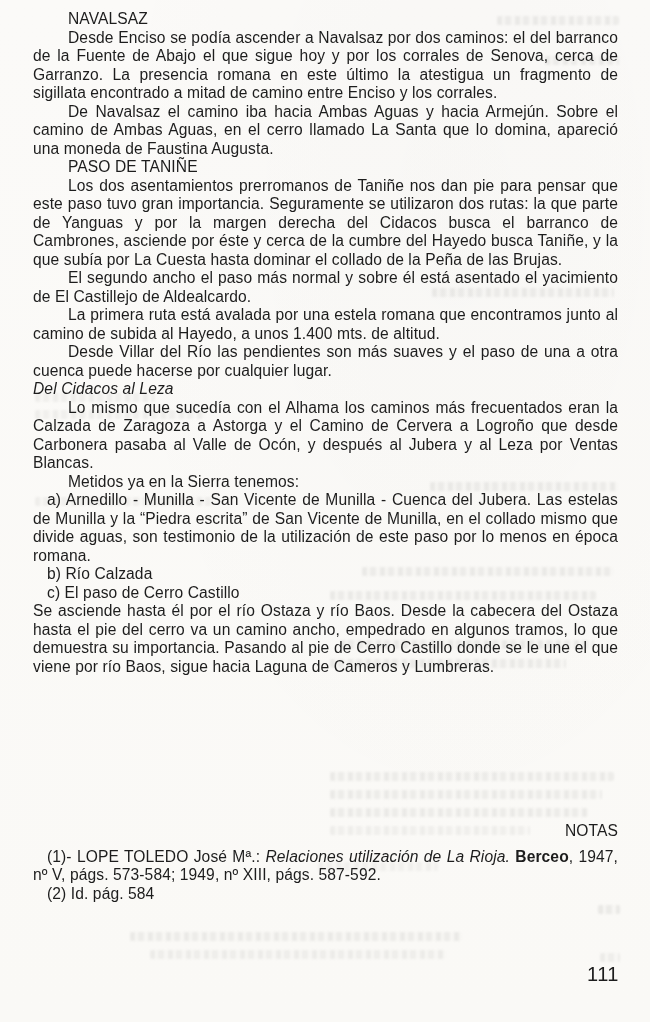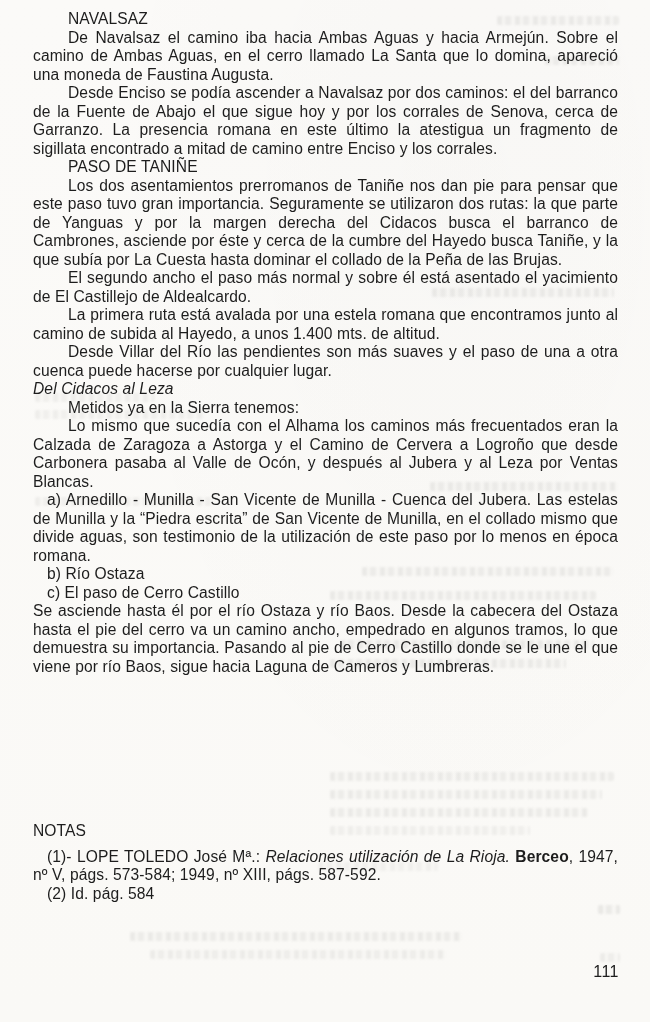--- a/index.html
+++ b/index.html
@@ -45,27 +45,27 @@
   .notes {
     position: absolute;
     left: 33px;
     top: 822px;
     width: 585px;
     font-size: 15.6px;
     line-height: 18.5px;
     letter-spacing: 0.1px;
   }
   .notes p { margin: 0; text-align: justify; }
-  .notes .notes-title { margin-bottom: 7px; text-align: left; }
+  .notes .notes-title { margin-bottom: 7px; text-align: right; }
   .notes .note + .note { margin-top: 0; }
   .page-number {
     position: absolute;
     right: 31px;
     top: 963px;
-    font-size: 16px;
+    font-size: 20px;
     letter-spacing: 0.5px;
   }
   
   .smudge {
     position: absolute;
     height: 9px;
     border-radius: 2px;
     background: repeating-linear-gradient(90deg,
       rgba(140,140,135,0.30) 0 5px, rgba(140,140,135,0.05) 5px 8px,
       rgba(140,140,135,0.26) 8px 14px, rgba(140,140,135,0.04) 14px 18px);
@@ -114,32 +114,32 @@
   <div class="smudge s14"></div>
   <div class="smudge s15"></div>
   <div class="smudge s16"></div>
   <div class="smudge s17"></div>
   <div class="smudge s18"></div>
   <div class="smudge s19"></div>
   <div class="smudge s20"></div>
 
   <article class="body-text">
     <p class="head indent noj">NAVALSAZ</p>
+    <p class="indent">Desde Enciso se podía ascender a Navalsaz por dos caminos: el del barranco de la Fuente de Abajo el que sigue hoy y por los corrales de Senova, cerca de Garranzo. La presencia romana en este último la atestigua un fragmento de sigillata encontrado a mitad de camino entre Enciso y los corrales.</p>
     <p class="indent">De Navalsaz el camino iba hacia Ambas Aguas y hacia Armejún. Sobre el camino de Ambas Aguas, en el cerro llamado La Santa que lo domina, apareció una moneda de Faustina Augusta.</p>
-    <p class="indent">Desde Enciso se podía ascender a Navalsaz por dos caminos: el del barranco de la Fuente de Abajo el que sigue hoy y por los corrales de Senova, cerca de Garranzo. La presencia romana en este último la atestigua un fragmento de sigillata encontrado a mitad de camino entre Enciso y los corrales.</p>
     <p class="head indent noj">PASO DE TANIÑE</p>
     <p class="indent">Los dos asentamientos prerromanos de Taniñe nos dan pie para pensar que este paso tuvo gran importancia. Seguramente se utilizaron dos rutas: la que parte de Yanguas y por la margen derecha del Cidacos busca el barranco de Cambrones, asciende por éste y cerca de la cumbre del Hayedo busca Taniñe, y la que subía por La Cuesta hasta dominar el collado de la Peña de las Brujas.</p>
     <p class="indent">El segundo ancho el paso más normal y sobre él está asentado el yacimiento de El Castillejo de Aldealcardo.</p>
     <p class="indent">La primera ruta está avalada por una estela romana que encontramos junto al camino de subida al Hayedo, a unos 1.400 mts. de altitud.</p>
     <p class="indent">Desde Villar del Río las pendientes son más suaves y el paso de una a otra cuenca puede hacerse por cualquier lugar.</p>
     <p class="head-bi noj">Del Cidacos al Leza</p>
+    <p class="indent">Lo mismo que sucedía con el Alhama los caminos más frecuentados eran la Calzada de Zaragoza a Astorga y el Camino de Cervera a Logroño que desde Carbonera pasaba al Valle de Ocón, y después al Jubera y al Leza por Ventas Blancas.</p>
     <p class="indent noj">Metidos ya en la Sierra tenemos:</p>
-    <p class="indent">Lo mismo que sucedía con el Alhama los caminos más frecuentados eran la Calzada de Zaragoza a Astorga y el Camino de Cervera a Logroño que desde Carbonera pasaba al Valle de Ocón, y después al Jubera y al Leza por Ventas Blancas.</p>
     <p class="indent-sm">a) Arnedillo - Munilla - San Vicente de Munilla - Cuenca del Jubera. Las estelas de Munilla y la “Piedra escrita” de San Vicente de Munilla, en el collado mismo que divide aguas, son testimonio de la utilización de este paso por lo menos en época romana.</p>
-    <p class="indent-sm noj">b) Río Ostaza</p>
+    <p class="indent-sm noj">b) Río Calzada</p>
     <p class="indent-sm noj">c) El paso de Cerro Castillo</p>
     <p class="flush">Se asciende hasta él por el río Ostaza y río Baos. Desde la cabecera del Ostaza hasta el pie del cerro va un camino ancho, empedrado en algunos tramos, lo que demuestra su importancia. Pasando al pie de Cerro Castillo donde se le une el que viene por río Baos, sigue hacia Laguna de Cameros y Lumbreras.</p>
   </article>
 
   <section class="notes">
     <p class="notes-title">NOTAS</p>
     <p class="note indent-sm"><span>(1)- LOPE TOLEDO José Mª.: </span><i>Relaciones utilización de La Rioja.</i><span> </span><b>Berceo</b><span>, 1947, nº V, págs. 573-584; 1949, nº XIII, págs. 587-592.</span></p>
     <p class="note indent-sm">(2) Id. pág. 584</p>
   </section>
 

